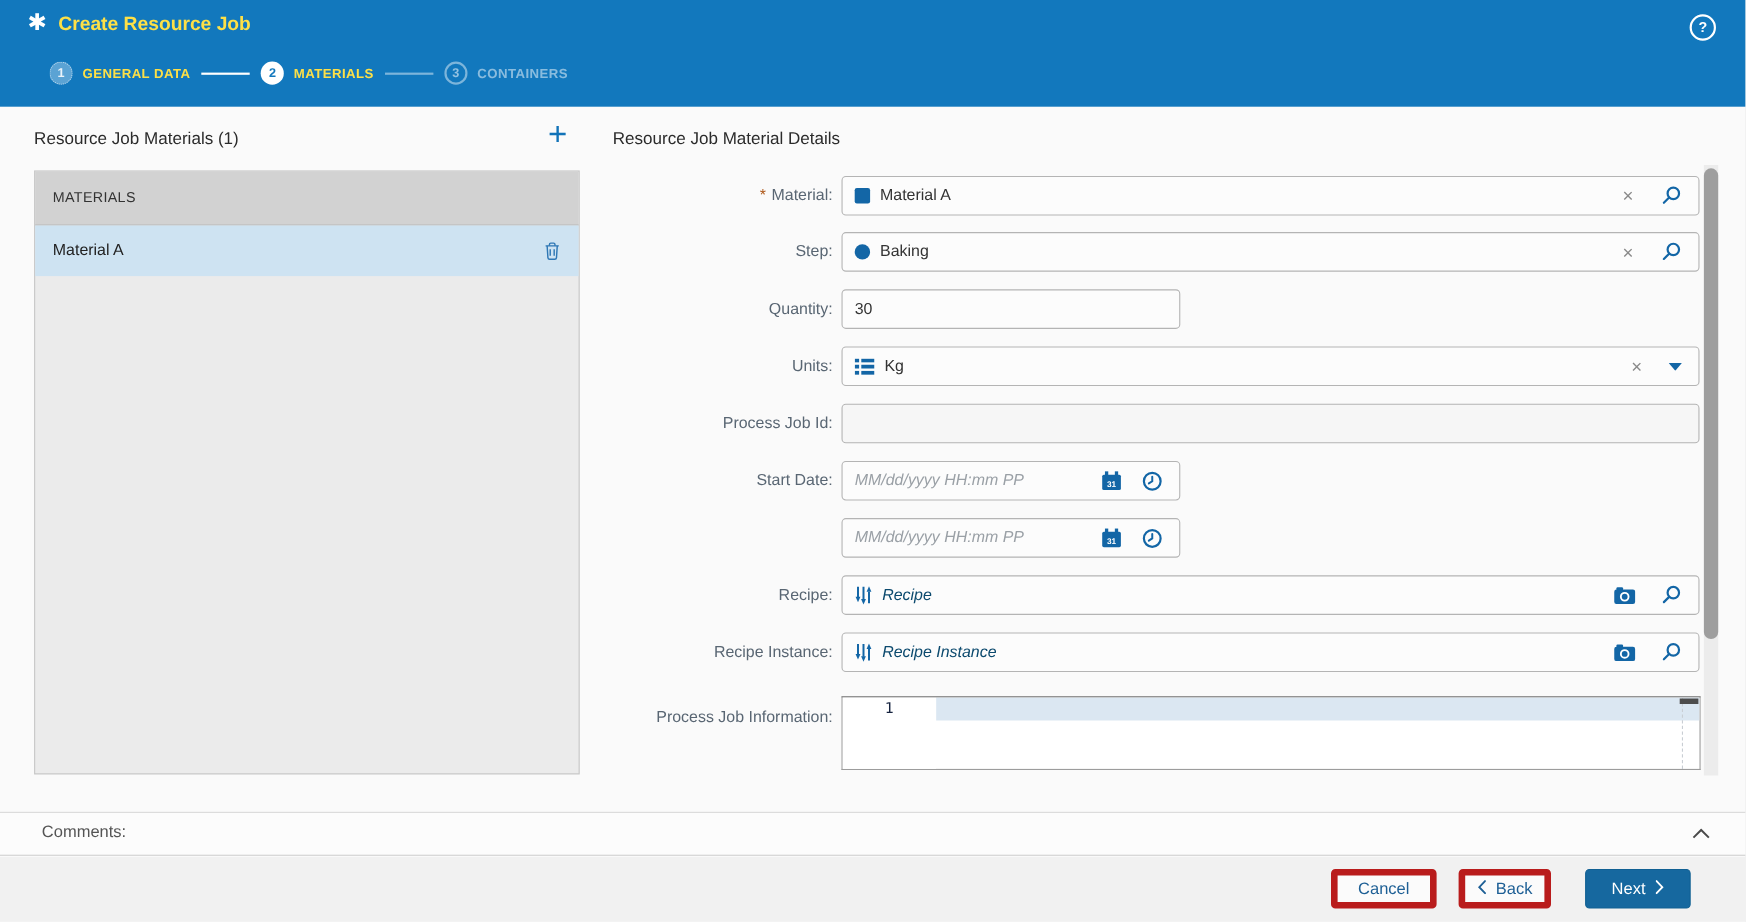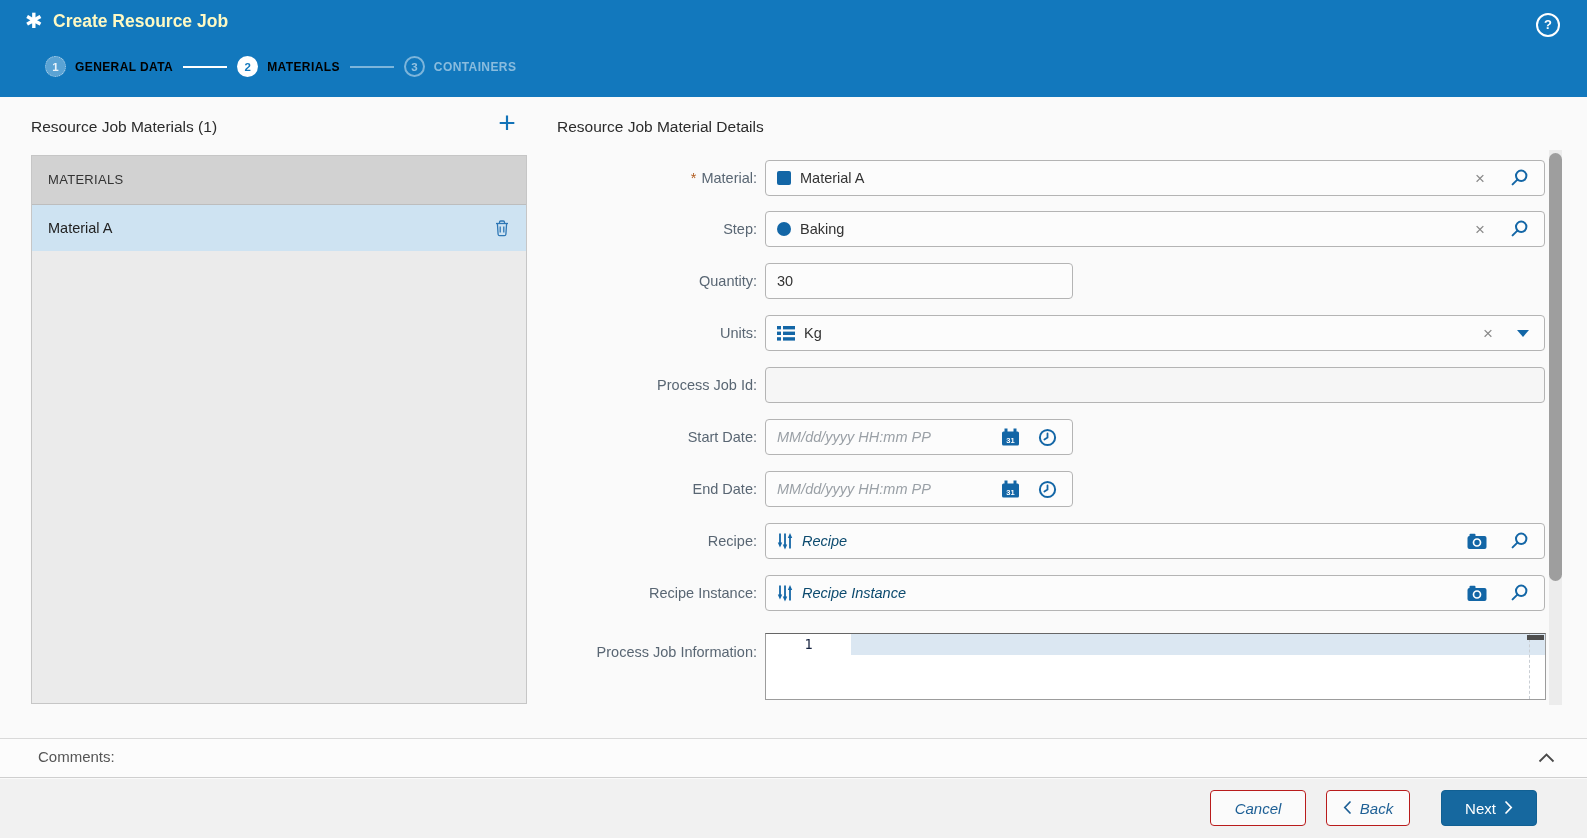--- a/index.html
+++ b/index.html
@@ -2,33 +2,33 @@
 <html><head>
 <meta charset="utf-8">
 <style>
   html,body{margin:0;padding:0;background:#e9e9e9;}
   #app{position:relative;width:1587px;height:838px;background:#fafafa;overflow:hidden;
        font-family:"Liberation Sans", sans-serif;}
 
   
   .header{position:absolute;left:0;top:0;width:100%;height:97px;background:#1278bd;}
   .app-icon{position:absolute;left:25px;top:9px;font-size:21px;color:#fff;line-height:24px;}
-  .app-title{position:absolute;left:53px;top:11px;font-size:17.5px;font-weight:700;color:#fef9c3;text-align:center;}
+  .app-title{position:absolute;left:53px;top:11px;font-size:17.5px;font-weight:700;color:#fde047;text-align:center;}
   .help-btn{position:absolute;right:27px;top:13px;width:20px;height:20px;border:2px solid #fff;
             border-radius:50%;color:#fff;font-size:13px;font-weight:700;text-align:center;
             line-height:20px;cursor:pointer;}
   .stepper{position:absolute;left:45px;top:56px;display:flex;align-items:center;}
   .step{display:flex;align-items:center;cursor:pointer;}
   .circle{width:21px;height:21px;border-radius:50%;font-size:11.5px;font-weight:700;
           display:flex;align-items:center;justify-content:center;box-sizing:border-box;}
   .step.completed .circle{background:#5ba3d4;color:#eaf3fa;border:1px dotted rgba(255,255,255,.55);}
   .step.active .circle{background:#fff;color:#1278bd;}
   .step.upcoming .circle{background:transparent;color:rgba(255,255,255,.55);
           border:2px solid rgba(255,255,255,.45);}
-  .step-label{margin-left:9px;font-size:12px;letter-spacing:.4px;font-weight:600;color:#000000;}
+  .step-label{margin-left:9px;font-size:12px;letter-spacing:.4px;font-weight:600;color:#fde047;}
   .step.upcoming .step-label{color:rgba(255,255,255,.5);}
   .conn{width:44px;height:2px;background:#fff;margin:0 10px;}
   .conn.dim{background:rgba(255,255,255,.45);}
 
   
   .lp-title{position:absolute;left:31px;top:118px;font-size:15.5px;color:#2b2b2b;}
   .add-btn{position:absolute;left:490px;top:105px;width:34px;height:36px;font-size:30px;
            font-weight:300;color:#1273b8;text-align:center;line-height:36px;cursor:pointer;}
   .list{position:absolute;left:31px;top:155px;width:496px;height:549px;background:#ebebeb;
         border:1px solid #c6c6c6;box-sizing:border-box;}
@@ -76,21 +76,21 @@
 
   
   .comments-bar{position:absolute;left:0;top:738px;width:100%;height:40px;background:#fcfcfc;
         border-top:1px solid #d9d9d9;border-bottom:1px solid #cfcfcf;box-sizing:border-box;}
   .comments-label{position:absolute;left:38px;top:9px;font-size:15px;color:#555;}
   .collapse-btn{position:absolute;right:32px;top:14px;cursor:pointer;display:flex;}
   .footer{position:absolute;left:0;top:779px;width:100%;height:59px;background:#f1f1f1;}
   .btn{position:absolute;top:11px;height:36px;box-sizing:border-box;border-radius:4px;
         font-family:"Liberation Sans",sans-serif;font-size:15px;display:flex;align-items:center;
         justify-content:center;gap:9px;cursor:pointer;}
-  .btn-outline{background:#fbfbfb;border:1px solid #b91c1c;color:#1d5f95;font-style:italic;}
+  .btn-outline{background:#fbfbfb;border:6px solid #b91c1c;color:#1d5f95;}
   .btn-primary{background:#16689f;border:1px solid #116093;color:#fff;}
   .btn-cancel{left:1210px;width:96px;}
   .btn-back{left:1326px;width:84px;}
   .btn-next{left:1441px;width:96px;justify-content:center;}
 </style>
 </head>
 <body>
 
 <div id="app">
 
@@ -215,21 +215,20 @@
     </span>
     <span class="gap" style="width:10px"></span>
     <span class="iconbtn">
       <svg width="19" height="19" viewBox="0 0 19 19">
           <circle cx="9.5" cy="9.5" r="7.6" fill="none" stroke="#1366a6" stroke-width="2"></circle>
           <path d="M9.5 5.4v4.1l-3.1 2" fill="none" stroke="#1366a6" stroke-width="1.8" stroke-linecap="round"></path>
         </svg>
     </span>
   </div>
 
-  <div class="flabel" style="top:471px">End Date:</div>
   <div class="fbox short" style="top:471px">
     <input class="bare" placeholder="MM/dd/yyyy HH:mm PP" style="">
     <span class="iconbtn">
       <svg width="19" height="19" viewBox="0 0 19 19">
         <rect x="3.5" y="0.5" width="3" height="4" fill="#1366a6"></rect>
         <rect x="12.5" y="0.5" width="3" height="4" fill="#1366a6"></rect>
         <rect x="1" y="3.5" width="17" height="14" rx="1.5" fill="#1366a6"></rect>
         <text x="9.5" y="14.6" font-size="7.5" fill="#ffffff" text-anchor="middle" font-weight="bold" font-family="Liberation Sans, sans-serif">31</text>
       </svg>
     </span>

